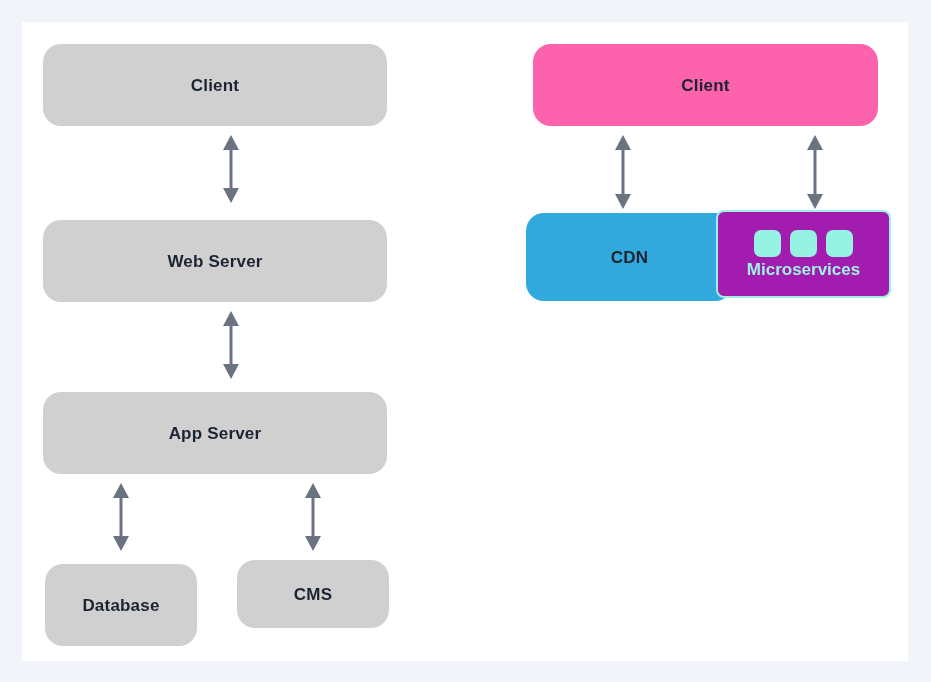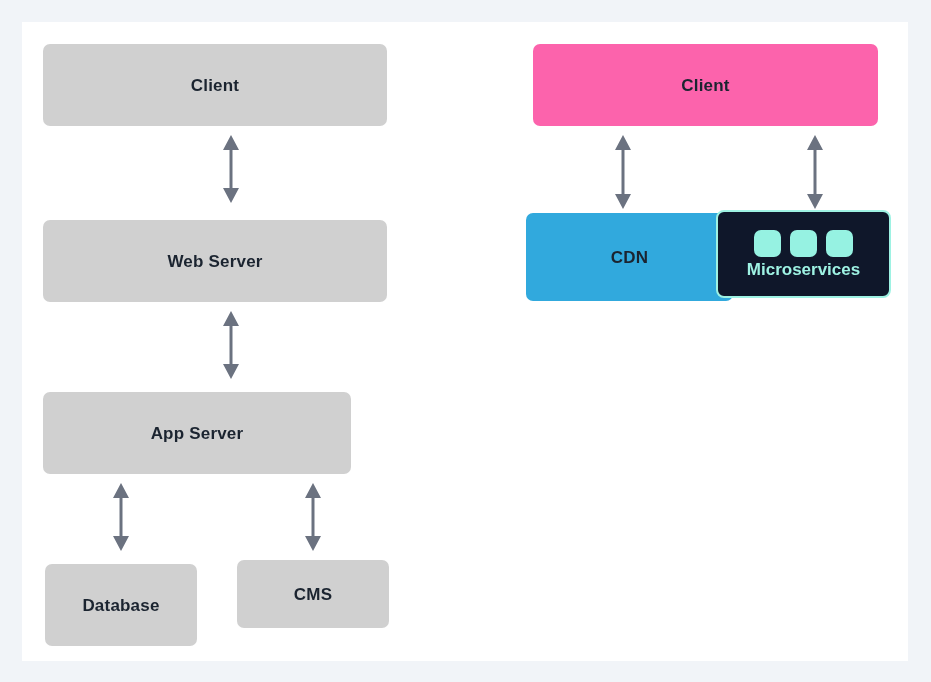--- a/index.html
+++ b/index.html
@@ -24,21 +24,21 @@
     box-sizing: border-box;
   }
 
   
   .node {
     position: absolute;
     box-sizing: border-box;
     display: flex;
     align-items: center;
     justify-content: center;
-    border-radius: 7px;
+    border-radius: 18px;
     font-weight: bold;
     font-size: 17px;
     letter-spacing: 0.2px;
     color: #1b2430;
     text-align: center;
     user-select: none;
   }
   .node.gray   { background: #d0d0d0; }
   .node.pink   { background: #fc63ac; }
   .node.blue   { background: #31a9dd; }
@@ -46,21 +46,21 @@
   .node-label {
     display: block;
     line-height: 1;
     pointer-events: none;
   }
 
   
   .ms-group {
     position: absolute;
     box-sizing: border-box;
-    background: #0f172a;
+    background: #a21caf;
     border: 2px solid #9ef2e3;
     border-radius: 8px;
     display: flex;
     flex-direction: column;
     align-items: center;
     justify-content: center;
     gap: 4px;
   }
   .ms-chips {
     display: flex;
@@ -111,21 +111,21 @@
   </div>
 
   <div class="arrow" style="left:197px; top:288px;">
     <svg width="24" height="70" viewBox="0 0 24 70" aria-hidden="true">
       <line x1="12" y1="12" x2="12" y2="58" stroke="#6b7280" stroke-width="3"></line>
       <polygon points="12,1 20,16 4,16" fill="#6b7280"></polygon>
       <polygon points="12,69 20,54 4,54" fill="#6b7280"></polygon>
     </svg>
   </div>
 
-  <div class="node gray" style="left:21px; top:370px; width:308px; height:82px;">
+  <div class="node gray" style="left:21px; top:370px; width:344px; height:82px;">
     <span class="node-label">App Server</span>
   </div>
 
   <div class="arrow" style="left:87px; top:460px;">
     <svg width="24" height="70" viewBox="0 0 24 70" aria-hidden="true">
       <line x1="12" y1="12" x2="12" y2="58" stroke="#6b7280" stroke-width="3"></line>
       <polygon points="12,1 20,16 4,16" fill="#6b7280"></polygon>
       <polygon points="12,69 20,54 4,54" fill="#6b7280"></polygon>
     </svg>
   </div>

